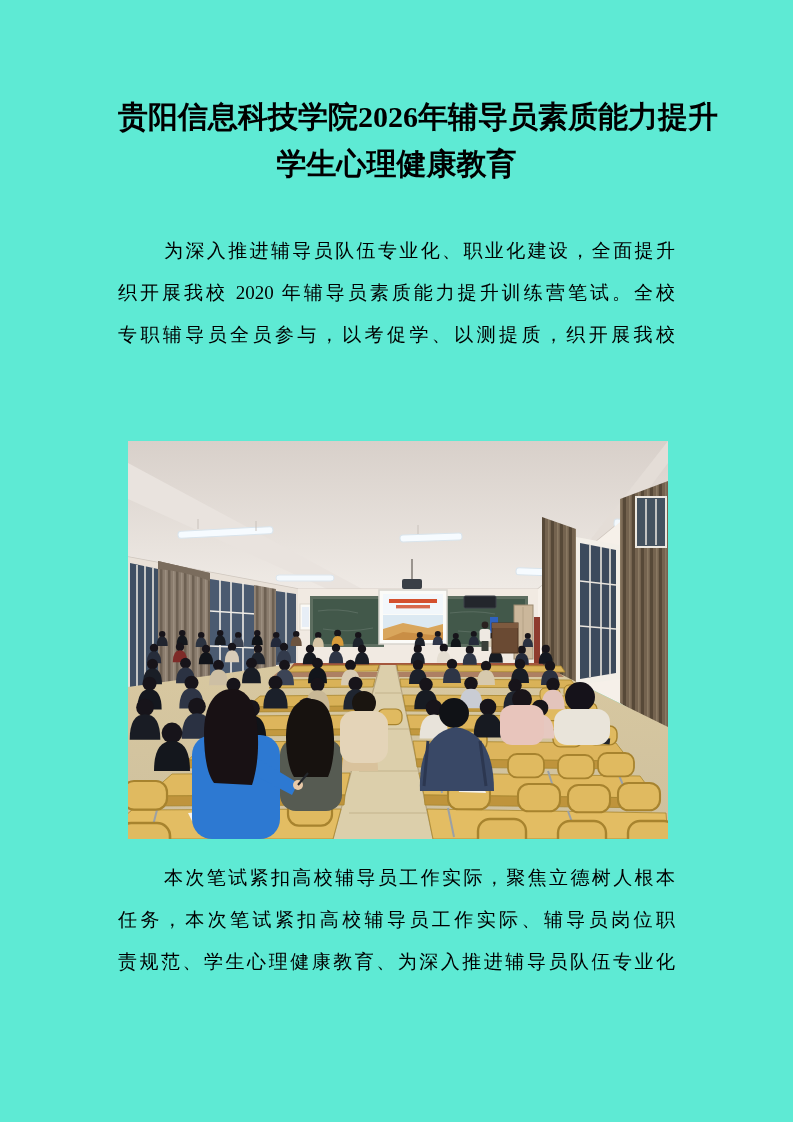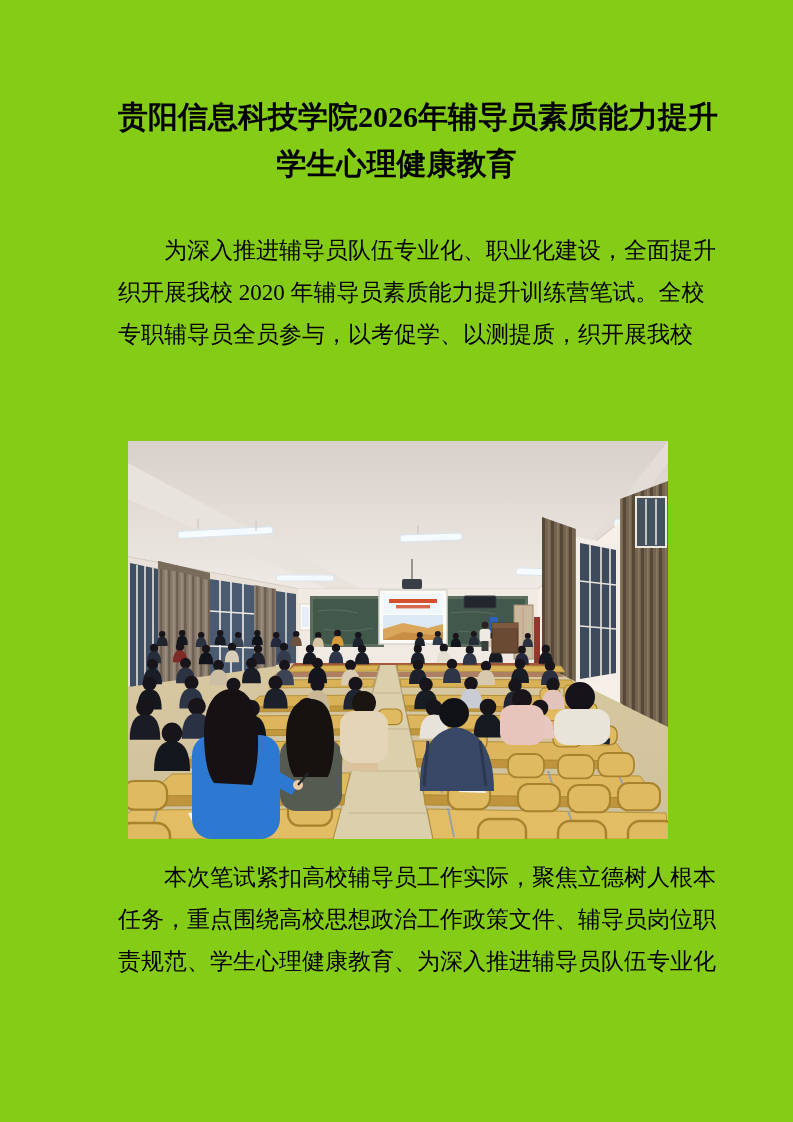--- a/index.html
+++ b/index.html
@@ -1,30 +1,30 @@
 <!DOCTYPE html>
 <html><head>
 <meta charset="utf-8">
 <style>
   html,body{margin:0;padding:0;background:#ffffff;}
   .page{
     position:relative;
     width:793px;height:1122px;
     margin:0 auto;
-    background:#84cc16;
+    background:#5eead4;
     font-family:"Liberation Serif","DejaVu Serif",serif;
     color:#000;
     overflow:hidden;
   }
   .doc-title{
     position:absolute;left:118px;top:93px;width:557px;
     font-size:30px;font-weight:bold;
   }
   .title-line{height:47px;line-height:47px;text-align:center;white-space:nowrap;}
-  .para{position:absolute;left:118px;width:557px;font-size:23px;}
+  .para{position:absolute;left:118px;width:557px;font-size:19px;}
   .para-1{top:230px;}
   .para-2{top:841px;margin-top:16px;}
   .line{
     height:42px;line-height:42px;
     text-align:justify;text-align-last:justify;
     white-space:nowrap;
   }
   .line.indent{text-indent:46px;}
   .line.para-end{text-align:left;text-align-last:left;}
   .photo-figure{
@@ -411,17 +411,17 @@
           <rect x="364" y="182" width="26" height="30" fill="#6a4a33" stroke="#503722" stroke-width="1"></rect>
           <rect x="364" y="182" width="26" height="5" fill="#7d5a3f"></rect>
         </g>
 
       </g>
     </svg>
   </figure>
 
   <div class="para para-2">
     <div class="line indent">本次笔试紧扣高校辅导员工作实际，聚焦立德树人根本</div>
-    <div class="line">任务，重点围绕高校思想政治工作政策文件、辅导员岗位职</div>
+    <div class="line">任务，本次笔试紧扣高校辅导员工作实际、辅导员岗位职</div>
     <div class="line">责规范、学生心理健康教育、为深入推进辅导员队伍专业化</div>
   </div>
 
 </div>
 
 </body></html>

